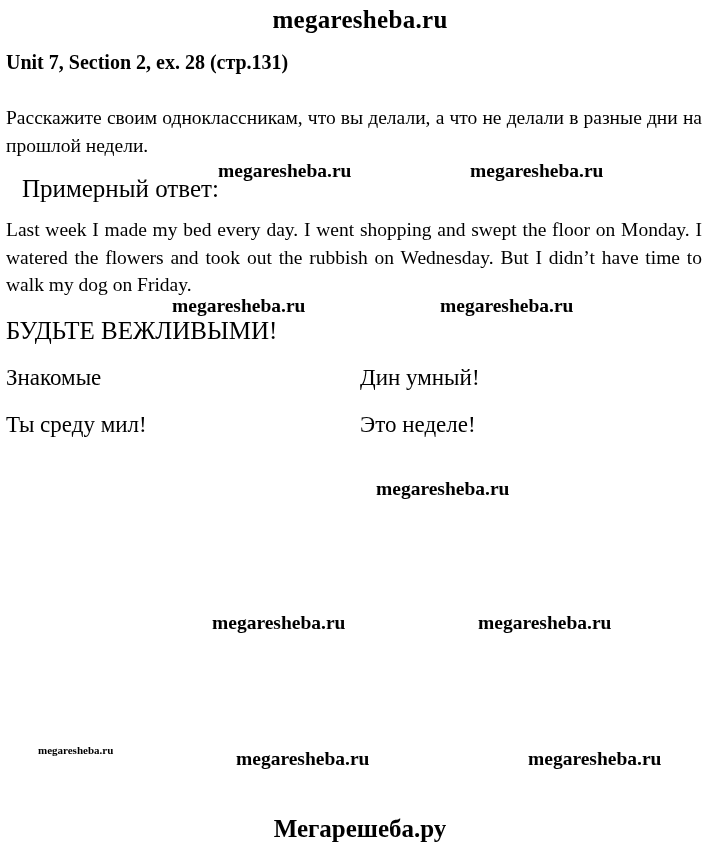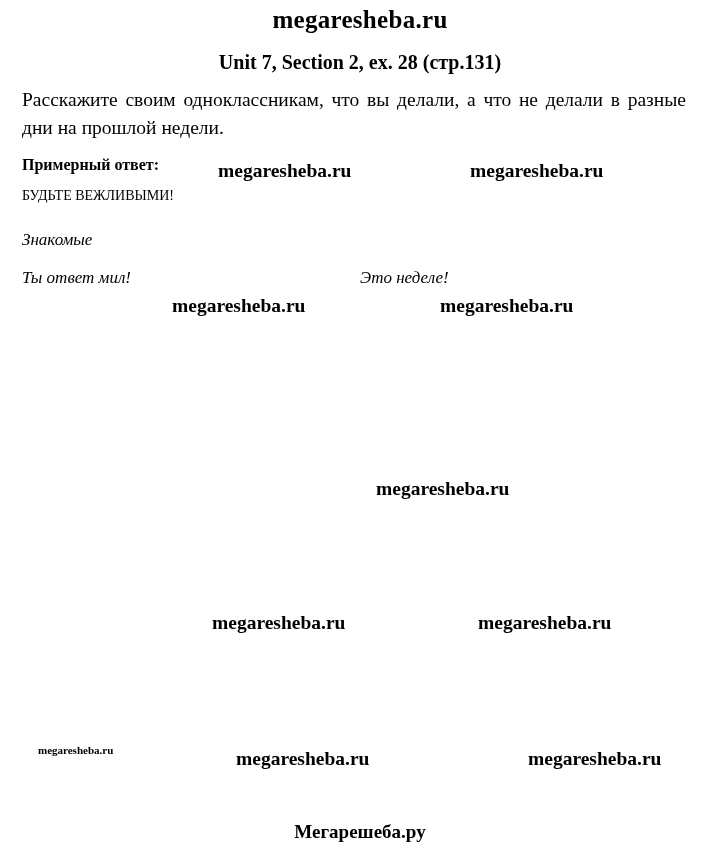--- a/index.html
+++ b/index.html
@@ -13,72 +13,70 @@
     font-family: "Liberation Serif", serif;
     color: #000000;
     position: relative;
     overflow: hidden;
   }
   .page {
     position: relative;
     width: 720px;
     height: 851px;
     box-sizing: border-box;
-    padding: 0 22px;
+    padding: 0 6px;
   }
   .site-header {
     text-align: center;
     font-family: "Liberation Serif", serif;
     font-size: 25px;
     font-weight: bold;
     letter-spacing: 0.3px;
     padding-top: 6px;
     padding-bottom: 2px;
   }
   .doc-title {
     font-size: 20px;
     font-weight: bold;
     margin-top: 14px;
-    margin-bottom: 12px;
+    margin-bottom: 30px;
     line-height: 1.2;
-    text-align: center;
   }
   p.para {
     font-size: 19.5px;
     line-height: 1.42;
     margin: 0 12px 14px 0;
     text-align: justify;
     text-justify: inter-word;
   }
   .answer-label {
-    font-size: 16px;
-    font-weight: bold;
-    margin: 0 0 10px 0;
+    font-size: 25px;
+    font-weight: normal;
+    margin: 0 0 10px 16px;
     line-height: 1.3;
   }
 
   .two-col {
     display: flex;
     width: 100%;
     margin-bottom: 14px;
   }
   .two-col .col {
     width: 50%;
-    font-size: 17px;
+    font-size: 23px;
     line-height: 1.42;
-    font-style: italic;
   }
   .shout {
-    font-size: 14px;
+    font-size: 25px;
     line-height: 1.42;
-    margin: 0 0 22px 0;
+    margin: 0 0 14px 0;
   }
   .footer {
     text-align: center;
-    font-size: 19px;
+    font-size: 25px;
     font-weight: bold;
     position: absolute;
     left: 0;
     right: 0;
     bottom: 8px;
   }
 
   
   .wm {
     position: absolute;
@@ -97,30 +95,32 @@
 <div class="page">
 
   <div class="site-header">megaresheba.ru</div>
 
   <div class="doc-title">Unit 7, Section 2, ex. 28 (стр.131)</div>
 
   <p class="para">Расскажите своим одноклассникам, что вы делали, а что не делали в разные дни на прошлой недели.</p>
 
   <div class="answer-label">Примерный ответ:</div>
 
+  <p class="para">Last week I made my bed every day. I went shopping and swept the floor on Monday. I watered the flowers and took out the rubbish on Wednesday. But I didn’t have time to walk my dog on Friday.</p>
 
   <div class="shout">БУДЬТЕ ВЕЖЛИВЫМИ!</div>
 
 
   <div class="two-col">
     <div class="col">Знакомые</div>
+    <div class="col">Дин умный!</div>
   </div>
 
   <div class="two-col">
-    <div class="col">Ты ответ мил!</div>
+    <div class="col">Ты среду мил!</div>
     <div class="col">Это неделе!</div>
   </div>
 
   <div class="footer">Мегарешеба.ру</div>
 
   <div id="watermark-layer">
       <div class="wm big" style="left: 218px; top: 160px;">megaresheba.ru</div>
       <div class="wm big" style="left: 470px; top: 160px;">megaresheba.ru</div>
       <div class="wm big" style="left: 172px; top: 295px;">megaresheba.ru</div>
       <div class="wm big" style="left: 440px; top: 295px;">megaresheba.ru</div>

